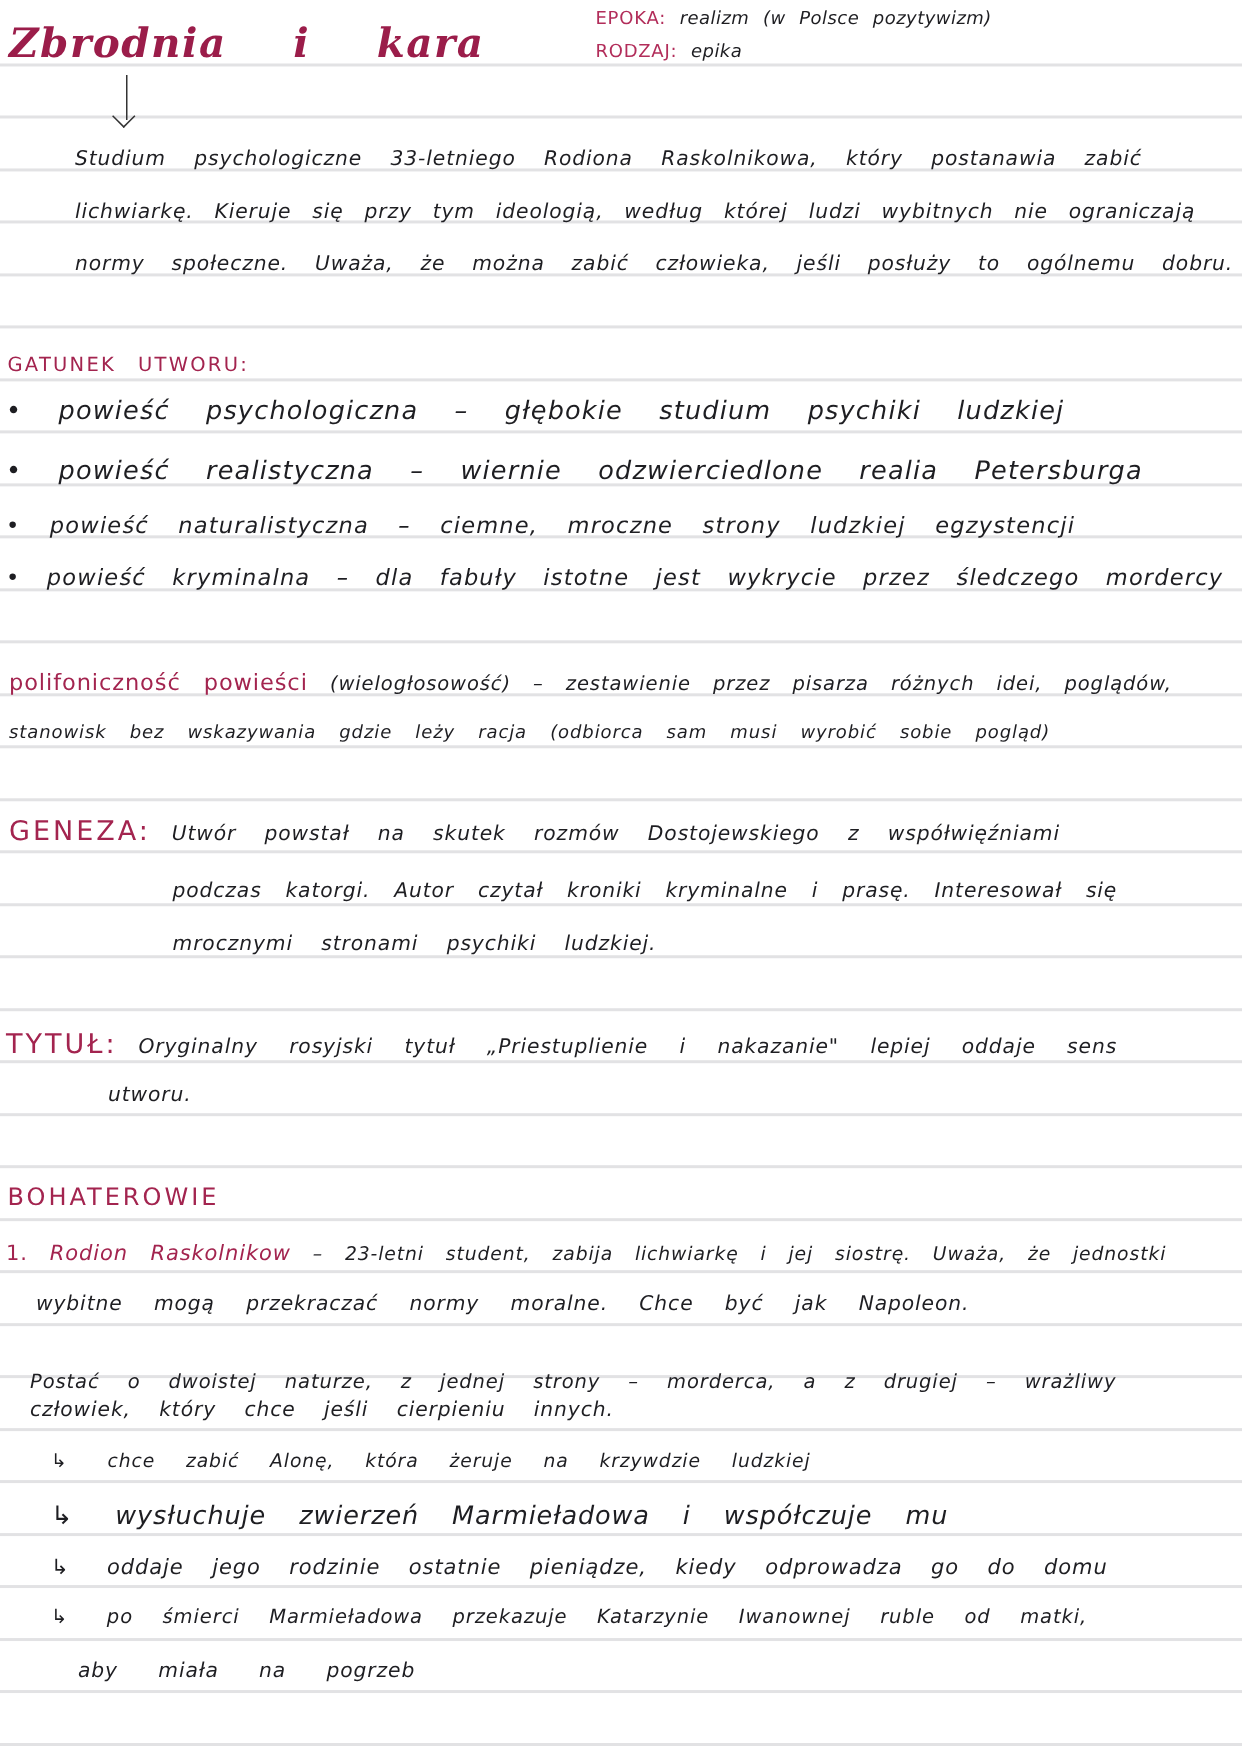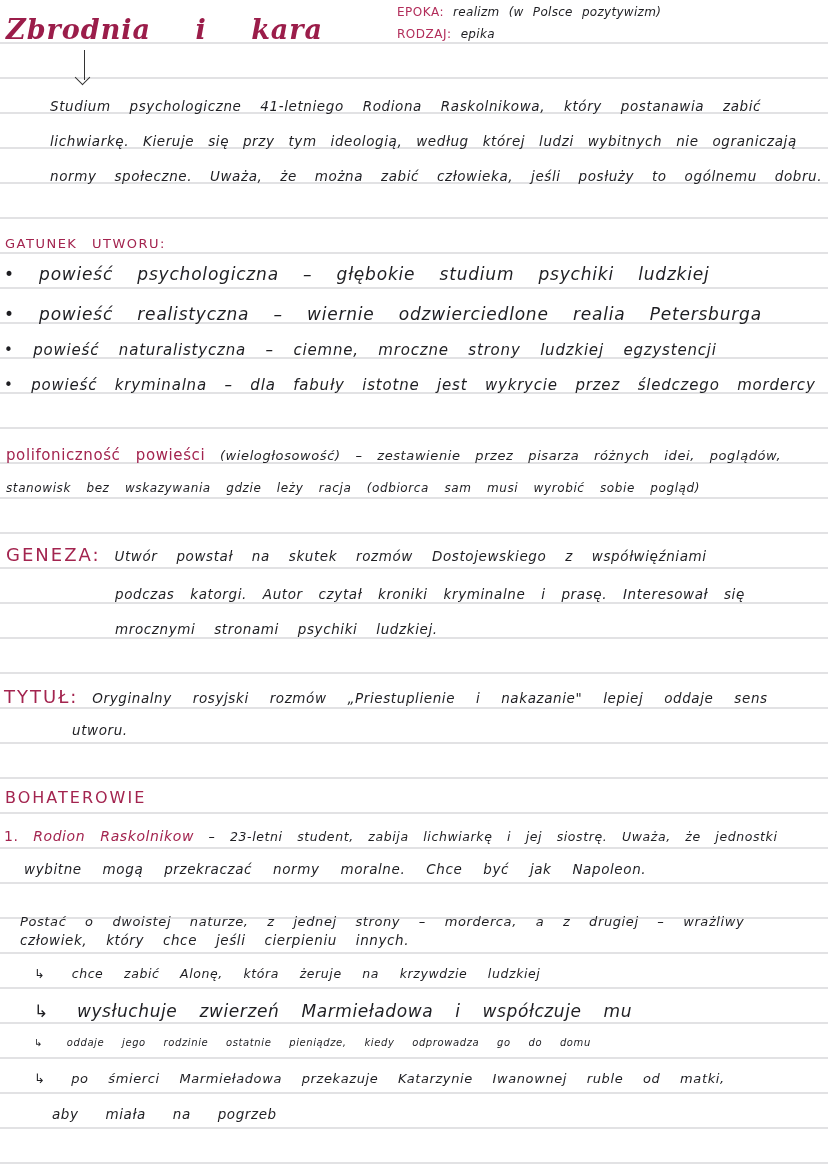--- a/index.html
+++ b/index.html
@@ -62,21 +62,21 @@
 
   <div class="ln meta" style="left:397px; top:5px;">
     <span class="k">EPOKA:</span>
     <span>realizm (w Polsce pozytywizm)</span>
   </div>
   <div class="ln meta" style="left:397px; top:27px;">
     <span class="k">RODZAJ:</span>
     <span>epika</span>
   </div>
 
-  <div class="ln" style="left:50px; top:98px; word-spacing:14px;">Studium psychologiczne 41-letniego Rodiona Raskolnikowa, który postanawia zabić</div>
+  <div class="ln" style="left:50px; top:98px; word-spacing:14px;">Studium psychologiczne 33-letniego Rodiona Raskolnikowa, który postanawia zabić</div>
   <div class="ln" style="left:50px; top:133px; word-spacing:9px;">lichwiarkę. Kieruje się przy tym ideologią, według której ludzi wybitnych nie ograniczają</div>
   <div class="ln" style="left:50px; top:168px; word-spacing:13px;">normy społeczne. Uważa, że można zabić człowieka, jeśli posłuży to ogólnemu dobru.</div>
 
   <div class="ln heading h-small" style="left:5px; top:236px;">GATUNEK UTWORU:</div>
 
   <div class="ln bullet" style="left:4px; top:264px;">
     <span>•</span>
     <span>powieść psychologiczna – głębokie studium psychiki ludzkiej</span>
   </div>
   <div class="ln bullet" style="left:4px; top:304px;">
@@ -100,21 +100,21 @@
 
   <div class="ln" style="left:6px; top:544px;">
     <span class="heading h-big">GENEZA:</span>
     <span style="word-spacing:14px;">Utwór powstał na skutek rozmów Dostojewskiego z współwięźniami</span>
   </div>
   <div class="ln" style="left:115px; top:586px; word-spacing:11px;">podczas katorgi. Autor czytał kroniki kryminalne i prasę. Interesował się</div>
   <div class="ln" style="left:115px; top:621px; word-spacing:14px;">mrocznymi stronami psychiki ludzkiej.</div>
 
   <div class="ln" style="left:4px; top:686px;">
     <span class="heading h-big">TYTUŁ:</span>
-    <span style="word-spacing:16px;">Oryginalny rosyjski rozmów „Priestuplienie i nakazanie" lepiej oddaje sens</span>
+    <span style="word-spacing:16px;">Oryginalny rosyjski tytuł „Priestuplienie i nakazanie" lepiej oddaje sens</span>
   </div>
   <div class="ln" style="left:72px; top:722px;">utworu.</div>
 
   <div class="ln heading h-big" style="left:5px; top:788px; font-size:16px;">BOHATEROWIE</div>
 
   <div class="ln" style="left:4px; top:828px; font-size:12.5px; word-spacing:10px;">
     <span class="accent" style="font-size:14px; font-style:normal;">1.</span>
     <span class="accent" style="font-size:14px;">Rodion Raskolnikow</span>
     <span>– 23-letni student, zabija lichwiarkę i jej siostrę. Uważa, że jednostki</span>
   </div>
@@ -123,21 +123,21 @@
   <div class="ln" style="left:20px; top:932px; word-spacing:14px;">człowiek, który chce jeśli cierpieniu innych.</div>
 
   <div class="ln" style="left:34px; top:966px; font-size:12.5px; word-spacing:16px;text-align:center;">
     <span class="sub-mark">↳</span>
     <span>chce zabić Alonę, która żeruje na krzywdzie ludzkiej</span>
   </div>
   <div class="ln" style="left:34px; top:1001px; font-size:17px; word-spacing:16px;">
     <span class="sub-mark">↳</span>
     <span>wysłuchuje zwierzeń Marmieładowa i współczuje mu</span>
   </div>
-  <div class="ln" style="left:34px; top:1037px; font-size:10px; word-spacing:14px;">
+  <div class="ln" style="left:34px; top:1037px; font-size:14px; word-spacing:14px;">
     <span class="sub-mark">↳</span>
     <span>oddaje jego rodzinie ostatnie pieniądze, kiedy odprowadza go do domu</span>
   </div>
   <div class="ln" style="left:34px; top:1071px; font-size:13px; word-spacing:15px;">
     <span class="sub-mark">↳</span>
     <span>po śmierci Marmieładowa przekazuje Katarzynie Iwanownej ruble od matki,</span>
   </div>
   <div class="ln" style="left:52px; top:1106px; font-size:13.5px; word-spacing:22px;">aby miała na pogrzeb</div>
 
 </div>

